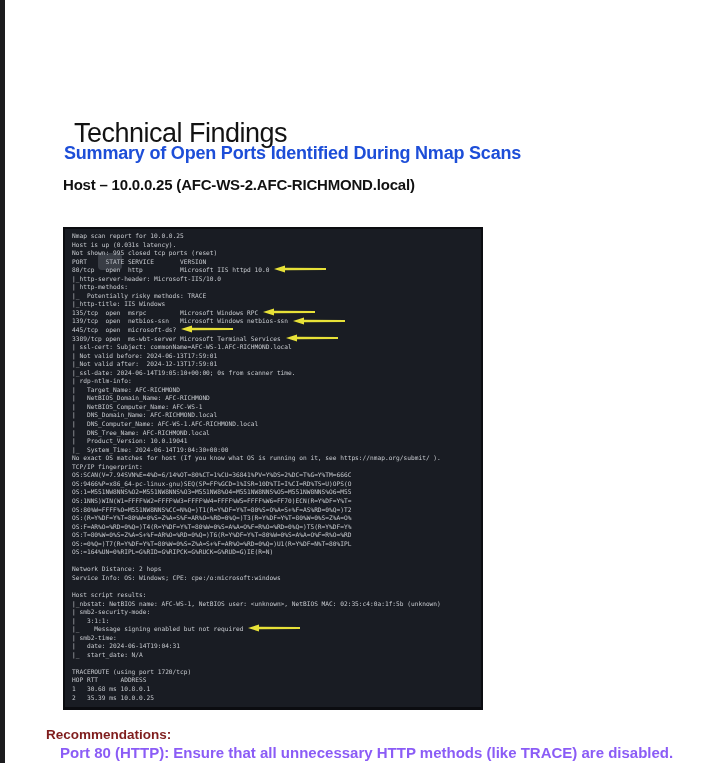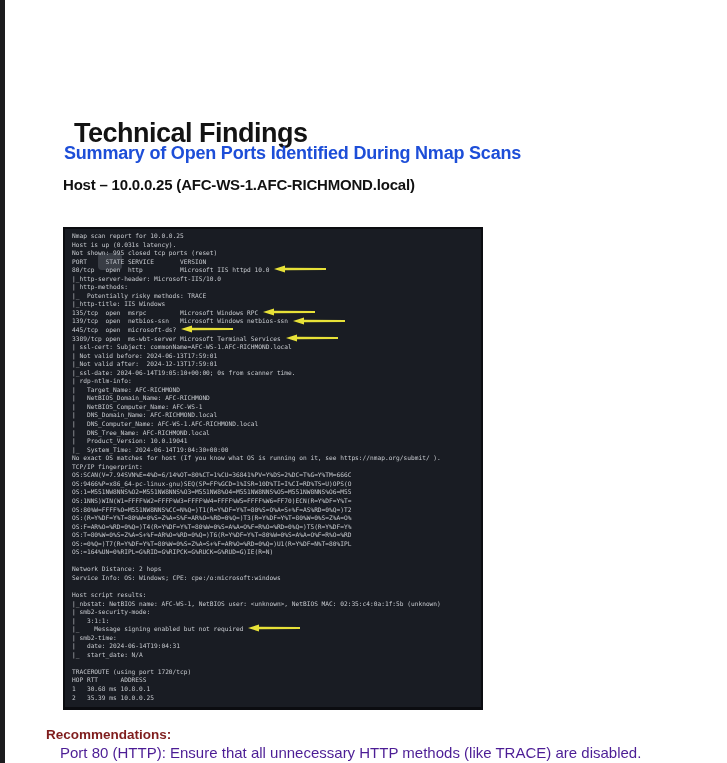--- a/index.html
+++ b/index.html
@@ -10,21 +10,21 @@
     font-family: "Liberation Sans", sans-serif;
     overflow: hidden;
   }
   .page-edge-bar {
     position: absolute; left: 0; top: 0;
     width: 5px; height: 763px;
     background: #1c1c1e;
   }
   .doc-title {
     position: absolute; left: 74px; top: 118px;
-    font-size: 27px; font-weight: 700; color: #131313;
+    font-size: 27px; font-weight: 400; color: #131313;
     letter-spacing: -0.5px;
   }
   .doc-subtitle {
     position: absolute; left: 64px; top: 143px;
     font-size: 18px; font-weight: 700; color: #1d4ed8;
     letter-spacing: -0.2px;
   }
   .host-heading {
     position: absolute; left: 63px; top: 176px;
     font-size: 15px; font-weight: 700; color: #111111;
@@ -58,31 +58,31 @@
     width: 24px; height: 17px;
     background: rgba(150,158,170,0.26);
     border-radius: 4px;
   }
   .rec-heading {
     position: absolute; left: 46px; top: 727px;
     font-size: 13.5px; font-weight: 700; color: #7f1d1d;
   }
   .rec-item {
     position: absolute; left: 60px; top: 744px;
-    font-size: 15px; font-weight: 400; color: #4c1d95;
+    font-size: 15px; font-weight: 700; color: #8b5cf6;
   }
 </style>
 </head>
 <body>
 
 <div class="page-edge-bar"></div>
 
 <h1 class="doc-title">Technical Findings</h1>
 <h2 class="doc-subtitle">Summary of Open Ports Identified During Nmap Scans</h2>
-<h3 class="host-heading">Host – 10.0.0.25 (AFC-WS-1.AFC-RICHMOND.local)</h3>
+<h3 class="host-heading">Host – 10.0.0.25 (AFC-WS-2.AFC-RICHMOND.local)</h3>
 
 <div class="terminal">
   <div class="select-glow"></div>
   <div>
       <div class="t-line"><span>Nmap scan report for 10.0.0.25</span></div>
       <div class="t-line"><span>Host is up (0.031s latency).</span></div>
       <div class="t-line"><span>Not shown: 995 closed tcp ports (reset)</span></div>
       <div class="t-line"><span>PORT     STATE SERVICE       VERSION</span></div>
       <div class="t-line"><span>80/tcp   open  http          Microsoft IIS httpd 10.0</span><svg class="arrow-icon" width="52" height="8" viewBox="0 0 52 8">
           <polygon fill="#e7e138" points="0,4 11,0.4 11,2.7 52,3.1 52,4.9 11,5.3 11,7.6"></polygon>

